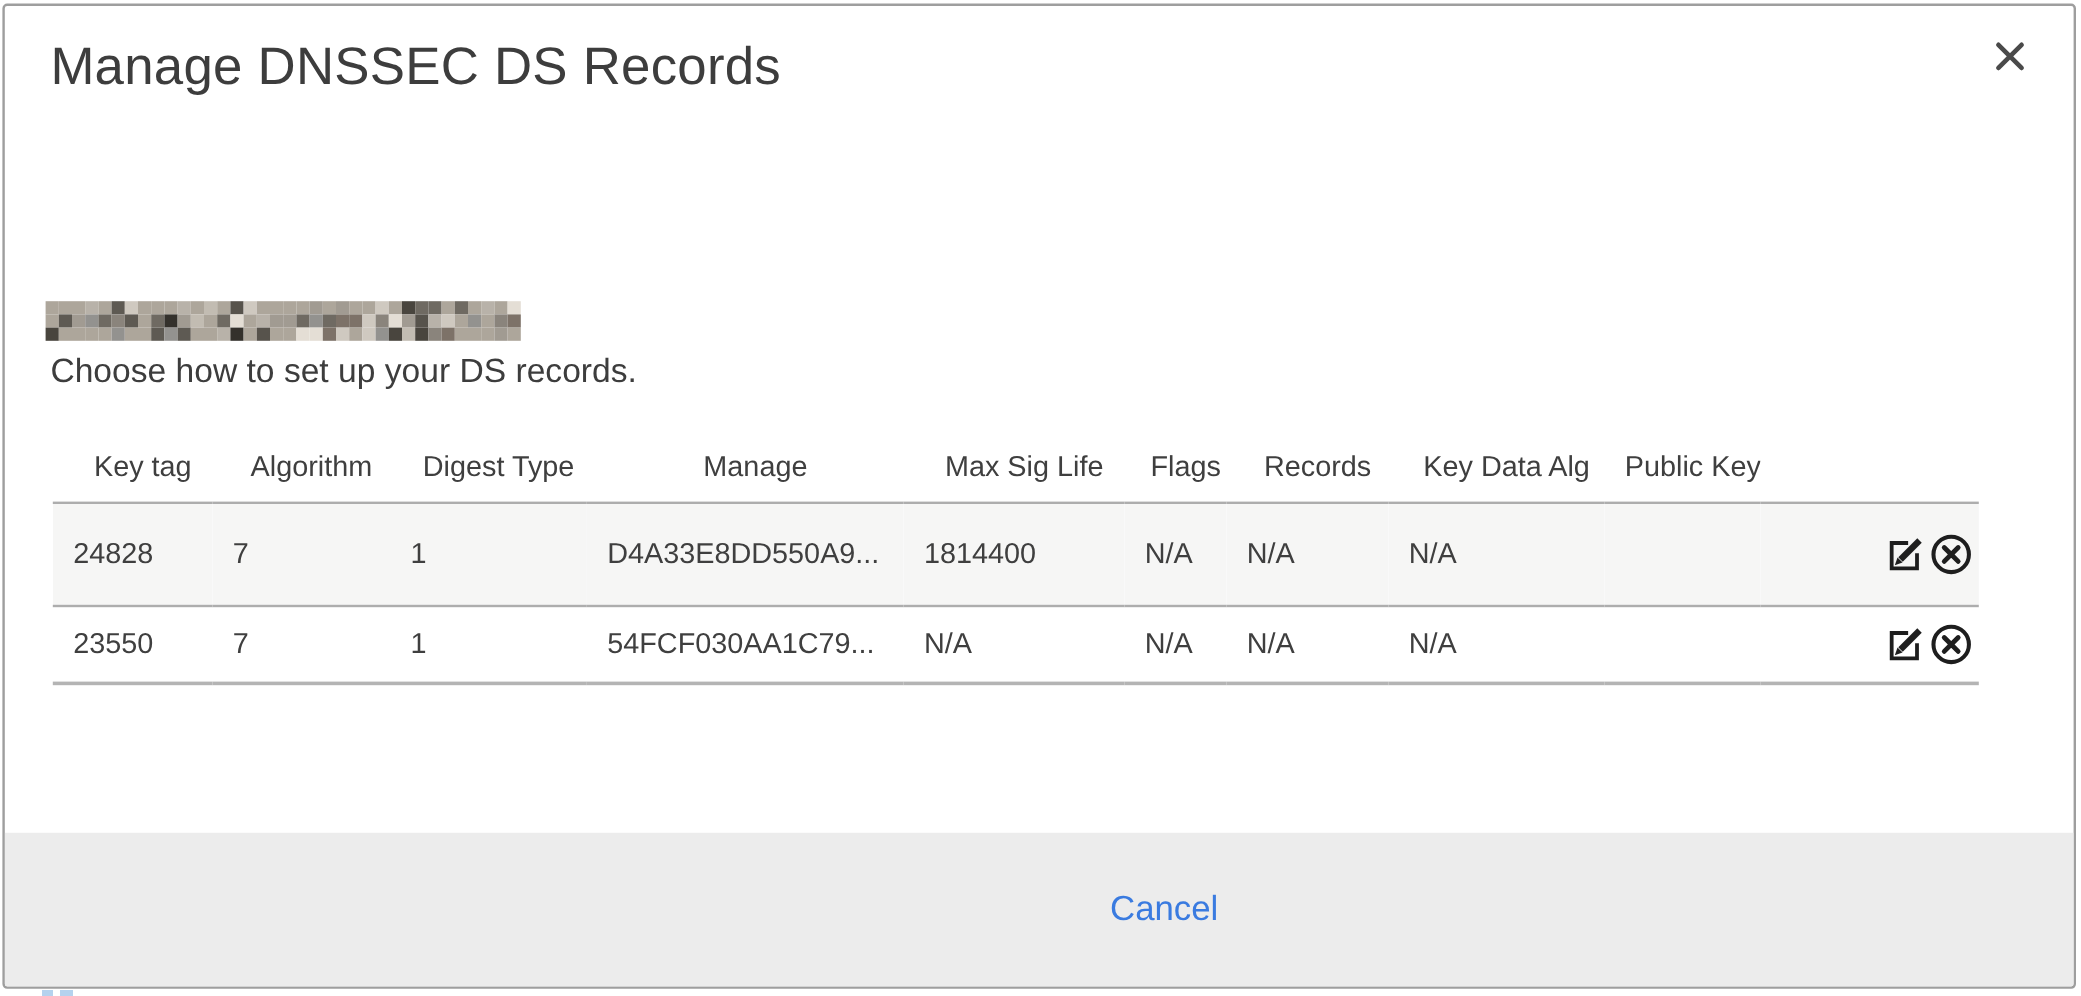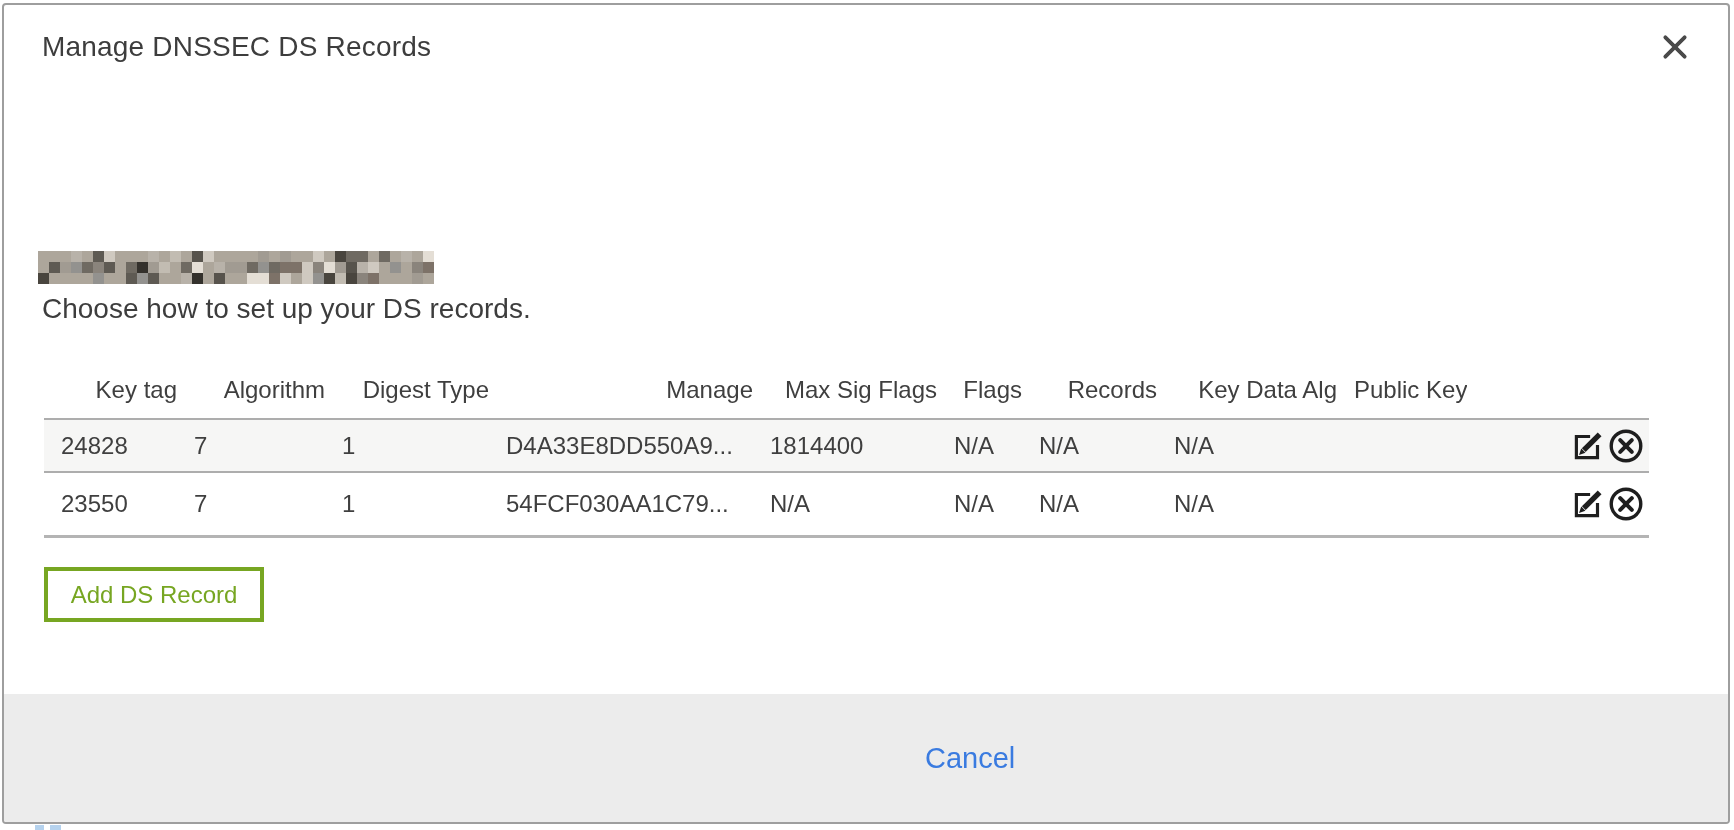--- a/index.html
+++ b/index.html
@@ -13,21 +13,21 @@
   .modal {
     position: absolute;
     left: 2px; top: 3px; right: 4px; bottom: 6px;
     background: #ffffff;
     border: 2px solid #9e9e9e;
     border-radius: 4px;
     overflow: hidden;
   }
   .dialog-title {
     position: absolute; left: 38px; top: 26px;
-    font-size: 28px; font-weight: 400; color: #3d3d3d;
+    font-size: 44px; font-weight: 400; color: #3d3d3d;
     letter-spacing: 0.2px;
   }
   .close-btn {
     position: absolute; right: 36px; top: 26px;
     width: 34px; height: 34px;
     background: none; border: none; cursor: pointer;
     padding: 0;
   }
   .pixel-domain {
     position: absolute; left: 34px; top: 246px;
@@ -41,34 +41,34 @@
   }
   .ds-table {
     position: absolute; left: 40px; top: 356px;
     width: 1605px;
     border-collapse: collapse;
     table-layout: fixed;
     font-size: 24px; color: #3f3f3f;
   }
   .ds-table th {
     height: 58px;
-    font-weight: 400; text-align: right;
+    font-weight: 400; text-align: center;
     padding-left: 17px;
     vertical-align: middle;
     white-space: nowrap; overflow: hidden;
   }
   .ds-table tbody tr { border-top: 2px solid #adadad; }
   .ds-table tbody tr:last-child { border-bottom: 3px solid #b4b4b4; }
   .ds-table tr.stripe { background: #f6f6f5; }
   .ds-table td {
     padding-left: 17px;
     vertical-align: middle;
     white-space: nowrap; overflow: hidden;
   }
-  .ds-table tbody tr.row-1 td { height: 53px; }
+  .ds-table tbody tr.row-1 td { height: 86px; }
   .ds-table tbody tr.row-2 td { height: 64px; }
   .actions-cell { text-align: right; padding-right: 4px !important; }
   .icon-btn {
     background: none; border: none; padding: 0; cursor: pointer;
     vertical-align: middle; display: inline-block;
     width: 38px; height: 38px;
   }
   .add-ds-btn {
     position: absolute; left: 40px; top: 562px;
     width: 220px; height: 55px;
@@ -250,21 +250,21 @@
         <col style="width:180px">
         <col style="width:130px">
       <col style="width:182px">
     </colgroup>
     <thead>
       <tr>
         <th>Key tag</th>
         <th>Algorithm</th>
         <th>Digest Type</th>
         <th>Manage</th>
-        <th>Max Sig Flags</th>
+        <th>Max Sig Life</th>
         <th>Flags</th>
         <th>Records</th>
         <th>Key Data Alg</th>
         <th>Public Key</th>
         <th></th>
       </tr>
     </thead>
     <tbody>
       <tr class="stripe row-1">
         <td>24828</td>
@@ -312,21 +312,20 @@
             <svg viewBox="0 0 36 36" width="38" height="38">
               <circle cx="18" cy="18" r="14" fill="none" stroke="#1e1e1e" stroke-width="3.2"></circle>
               <path d="M12.5 12.5 L23.5 23.5 M23.5 12.5 L12.5 23.5" stroke="#1e1e1e" stroke-width="3.8" stroke-linecap="round"></path>
             </svg>
           </button>
         </td>
       </tr>
     </tbody>
   </table>
 
-  <button class="add-ds-btn">Add DS Record</button>
 
   <div class="footer">
     <a class="cancel-link">Cancel</a>
   </div>
 
 </div>
 
 <div class="page-fragment"></div>
 
 </body></html>

